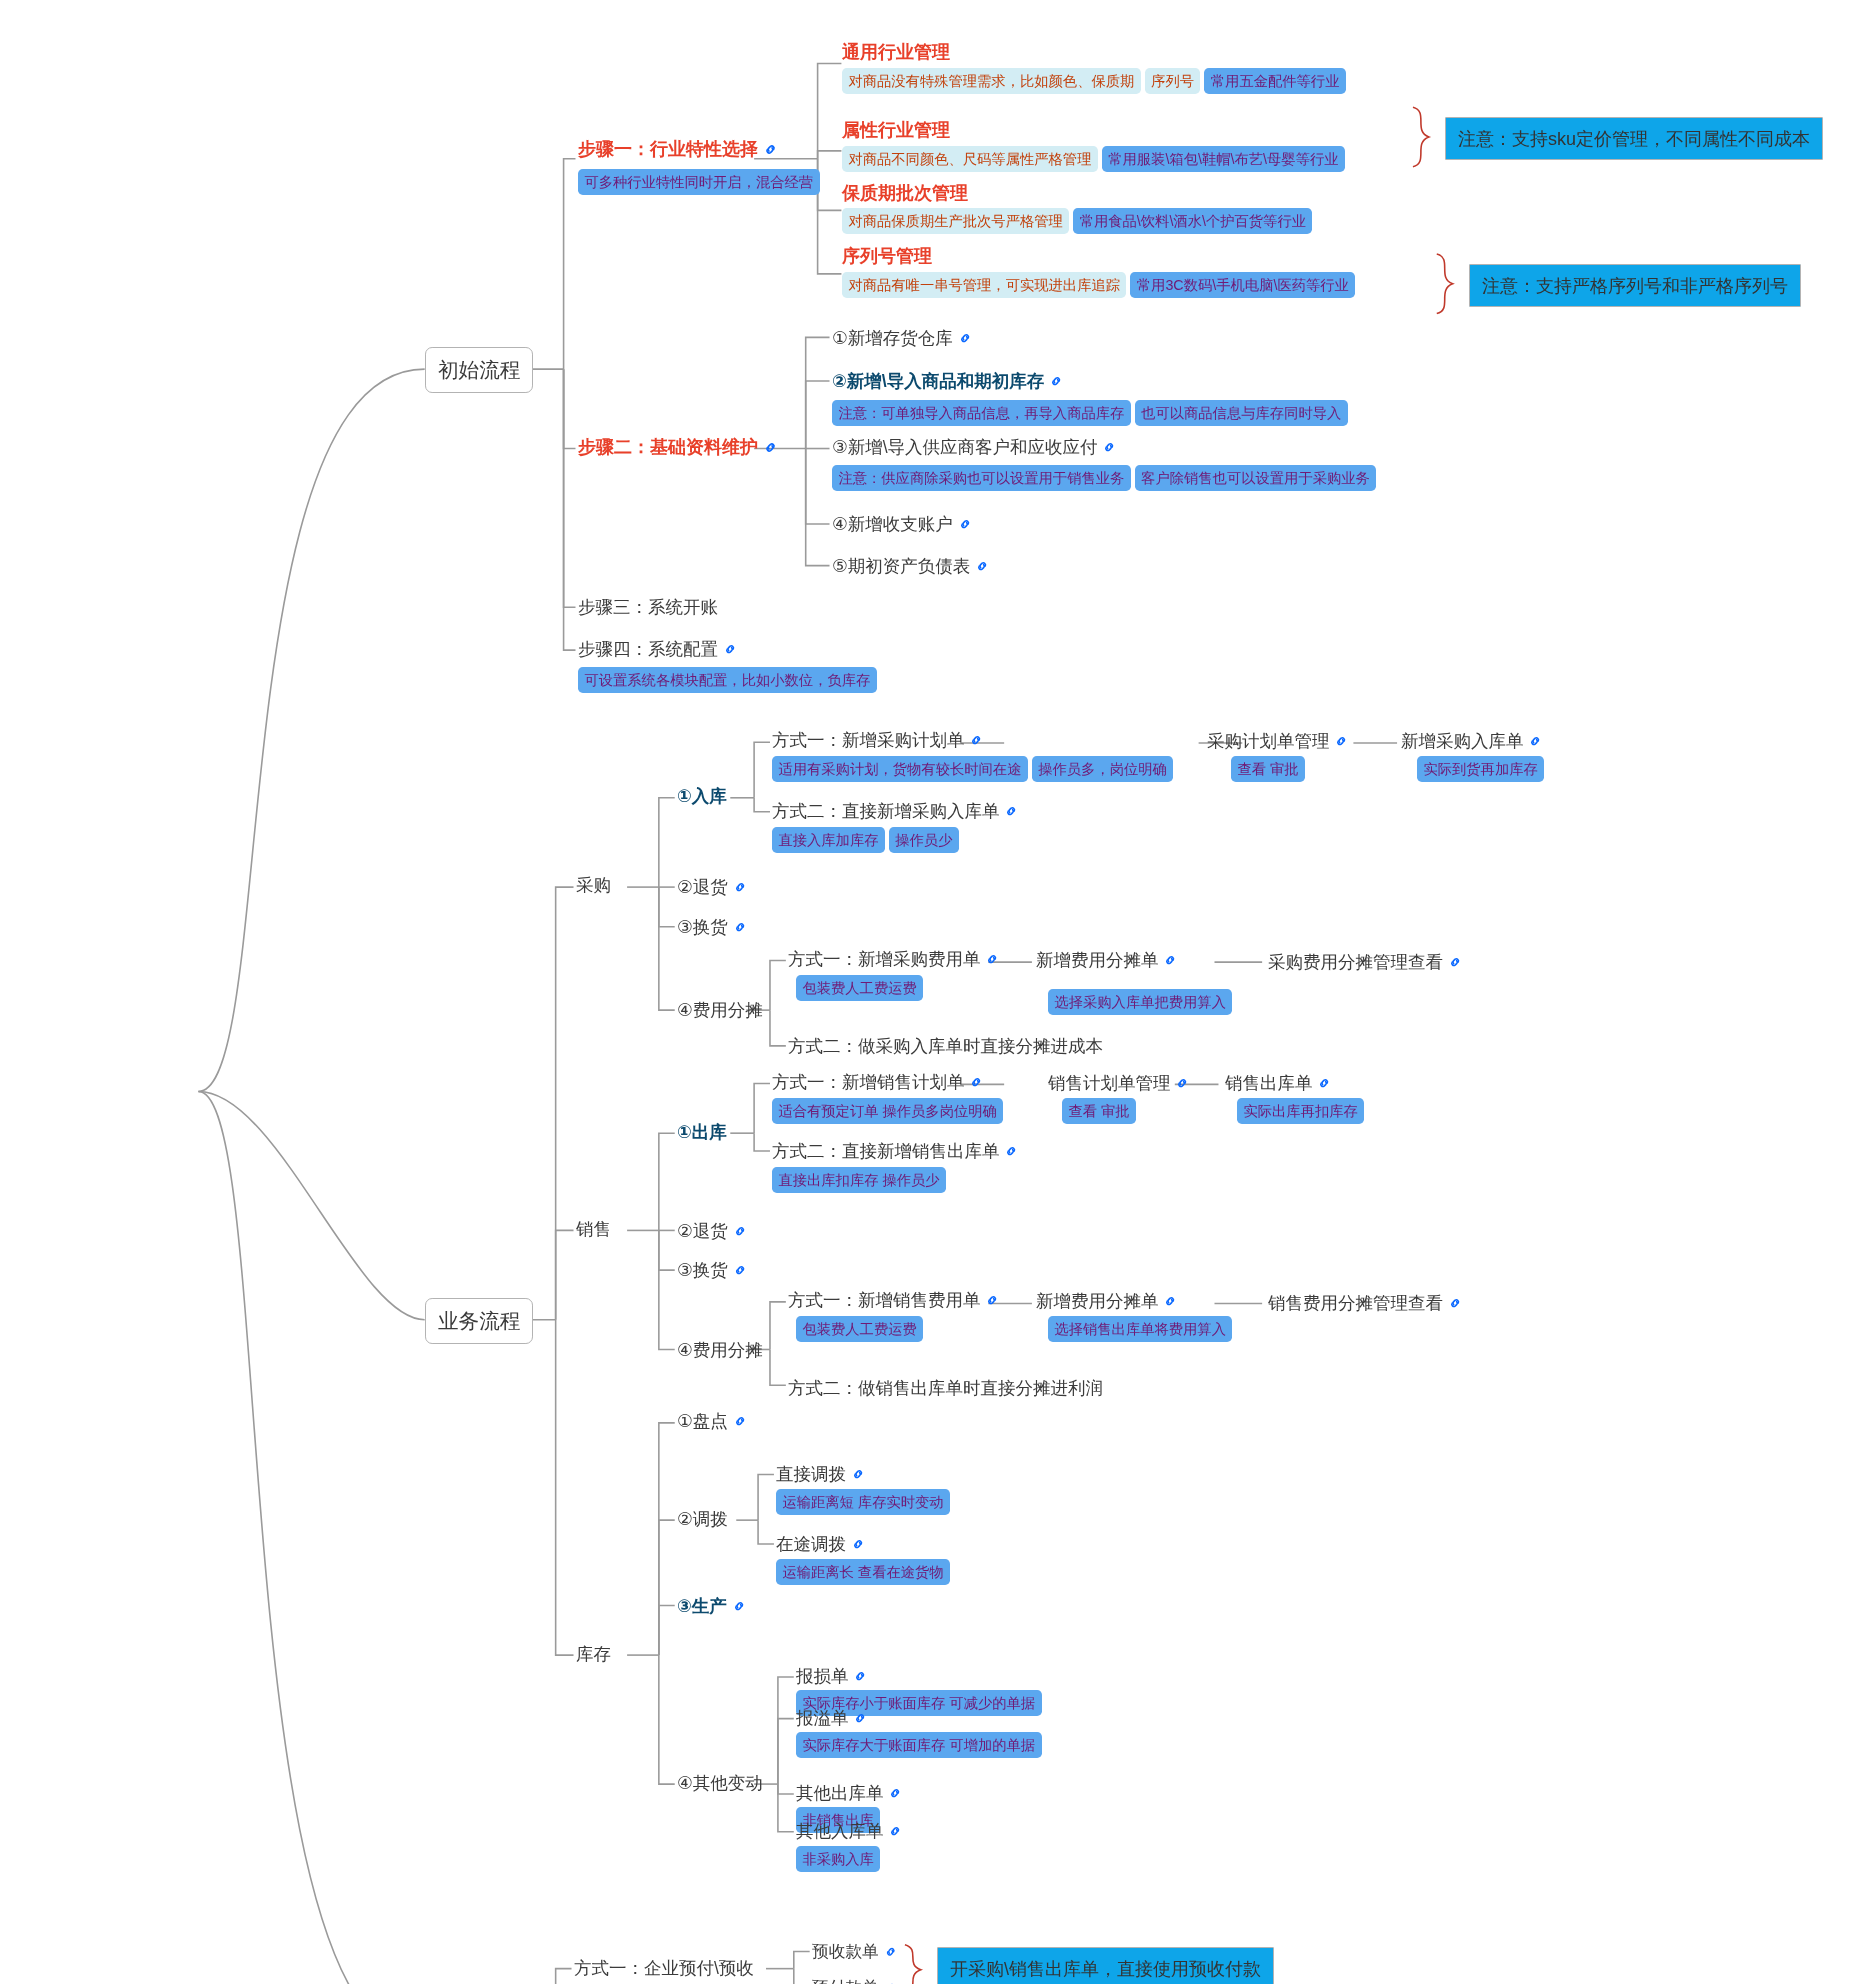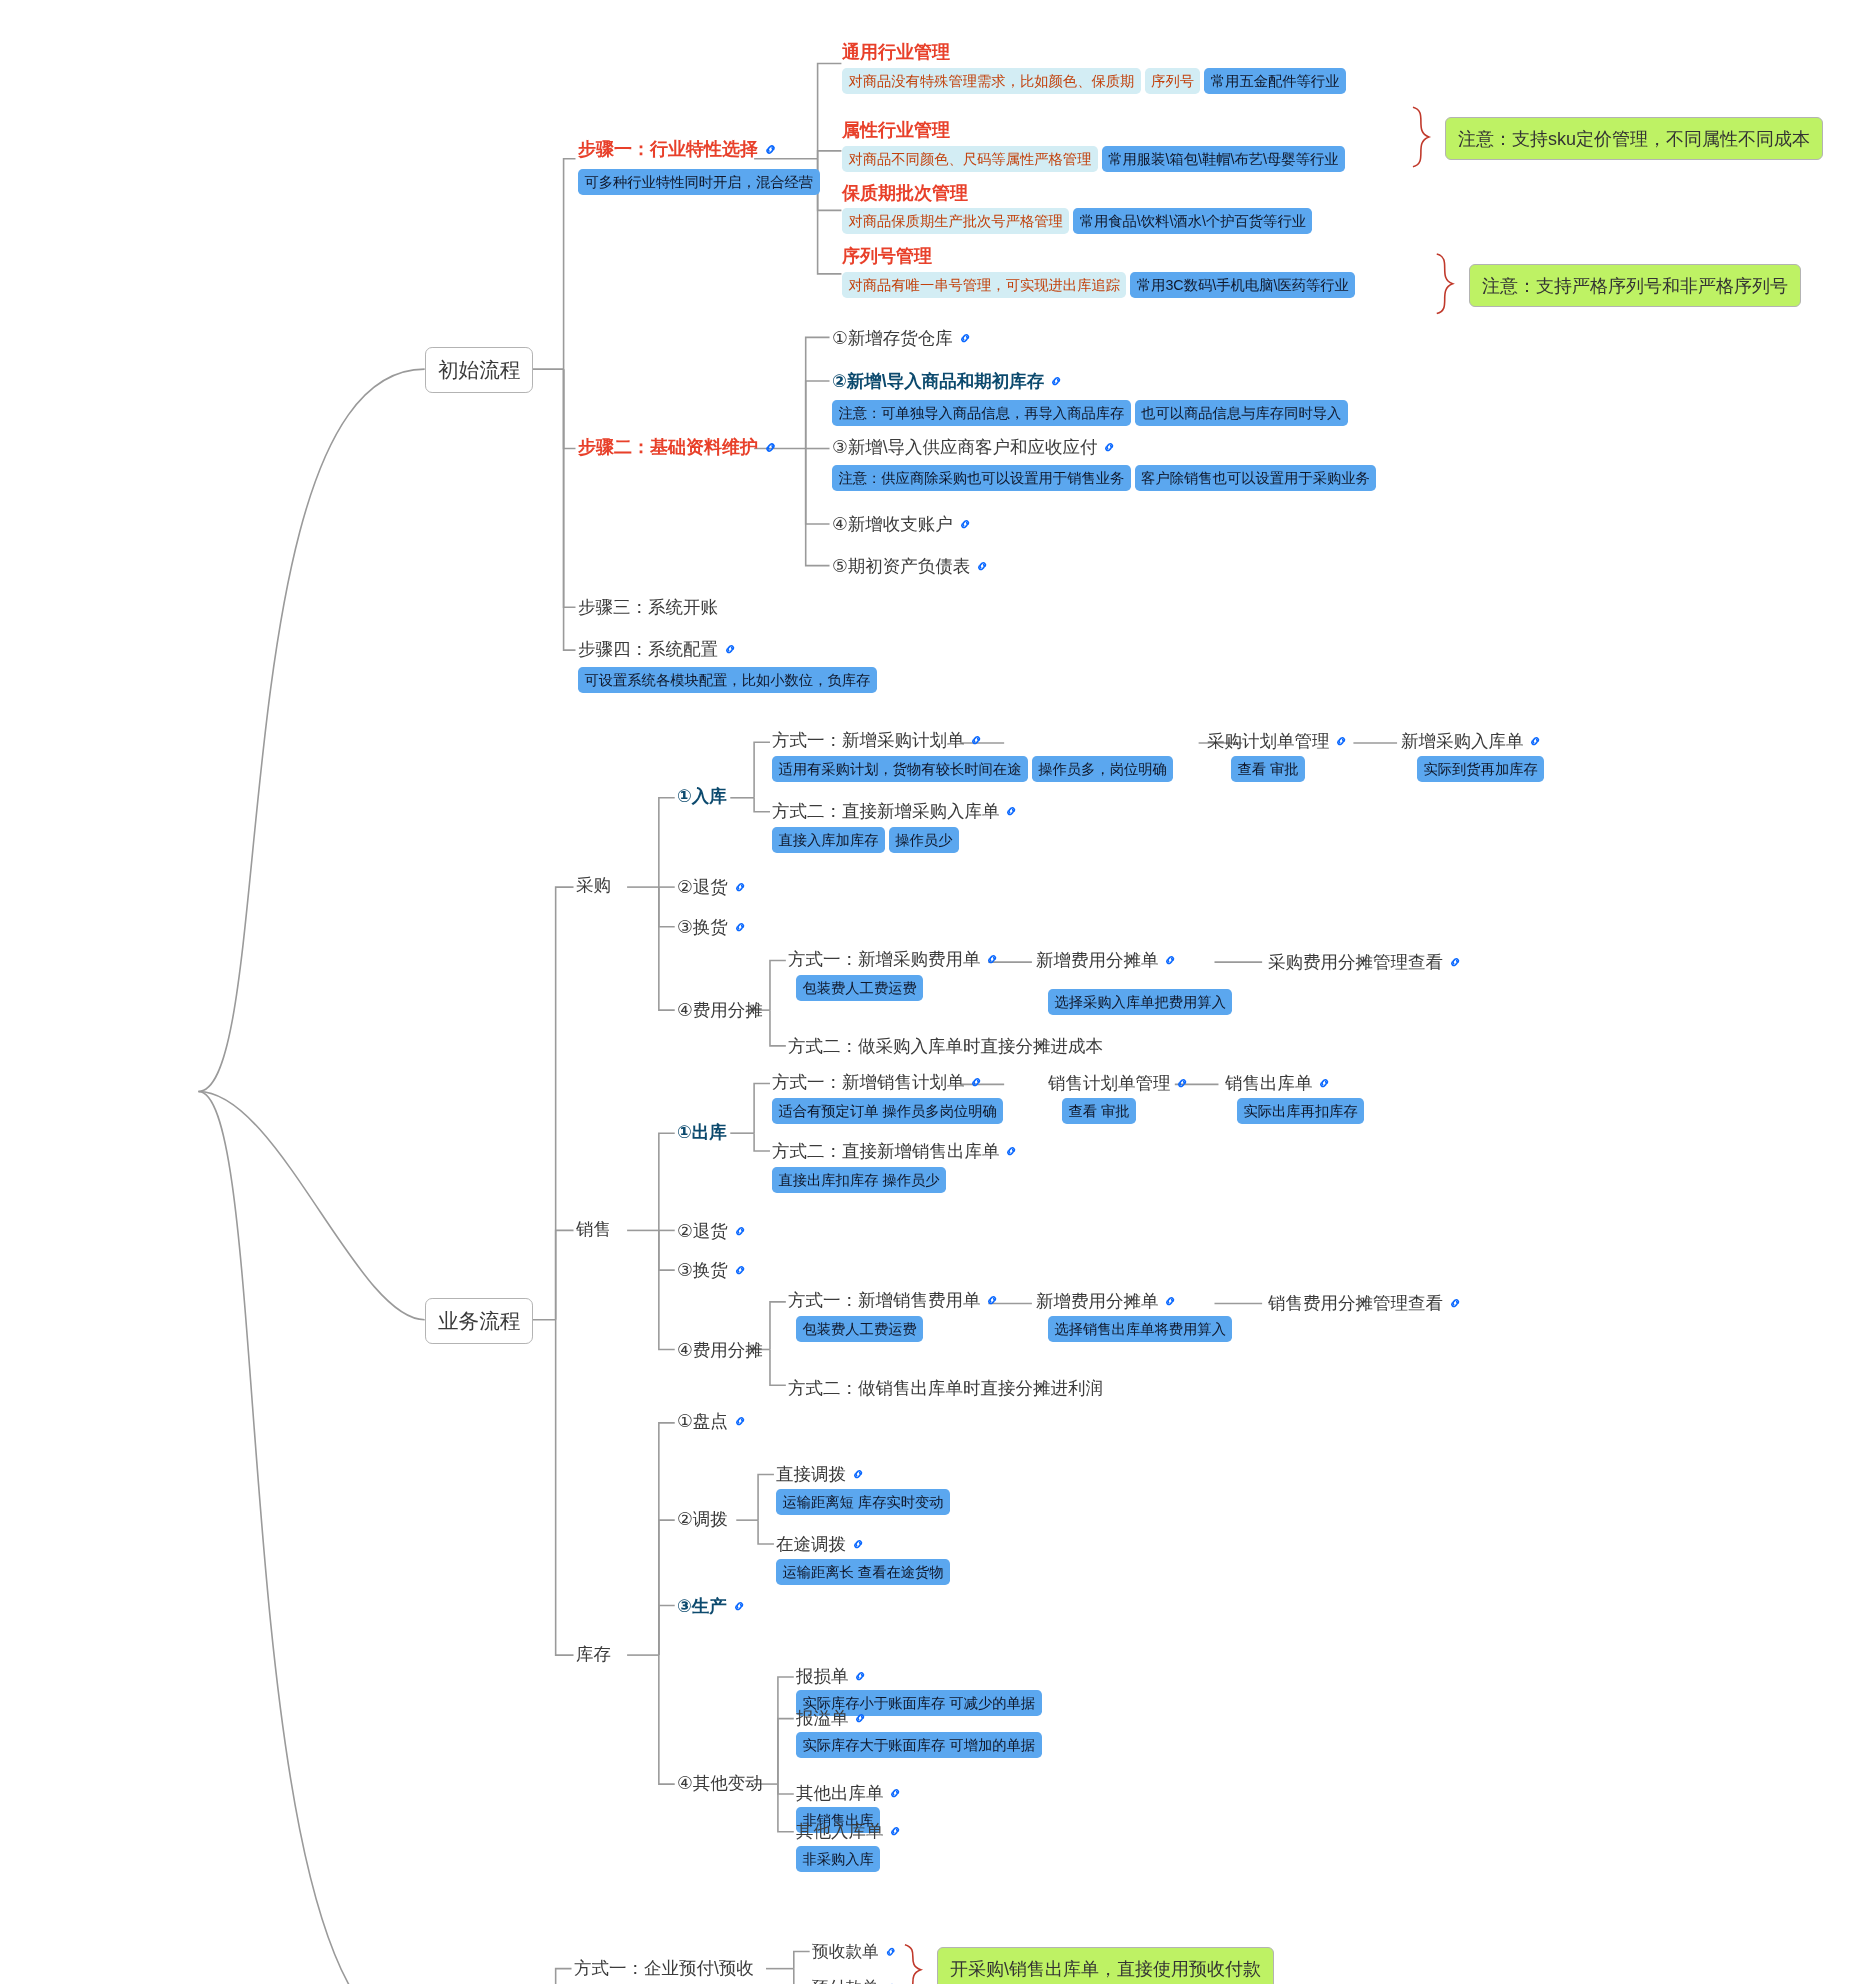--- a/index.html
+++ b/index.html
@@ -26,28 +26,28 @@
     color:#3a3a3a;font-size:20.6px;padding:8px 12px;
   }
   
   .txt{color:#3b3b3b;font-size:17.5px;}
   .txt.sm{font-size:16.7px;}
   .txt.red{color:#0c4a6e;font-weight:bold;}
   .txt.redb{color:#e8402a;font-weight:bold;font-size:18px;}
 
   
   .note{
-    border:1.2px solid #b3b3b3;border-radius:6px;background:#bef264;
+    border:1.2px solid #b3b3b3;border-radius:1px;background:#0ea5e9;
     color:#333;font-size:18px;padding:8.7px 12px;
   }
 
   
   .chips{position:absolute;display:flex;gap:4px;align-items:flex-start;}
   .chip{
-    background:#5ba7ef;color:#0f172a;border-radius:4.8px;
+    background:#5ba7ef;color:#701a75;border-radius:4.8px;
     font-size:14.3px;padding:4.8px 6.4px;line-height:1.12;white-space:nowrap;
   }
   .chip.cyan{background:#d3edf4;color:#c2410c;}
 
   
   .lk{display:inline-block;vertical-align:-1.6px;margin-left:4.8px;}
   .lk svg{display:block;}
 </style>
 </head>
 <body>

